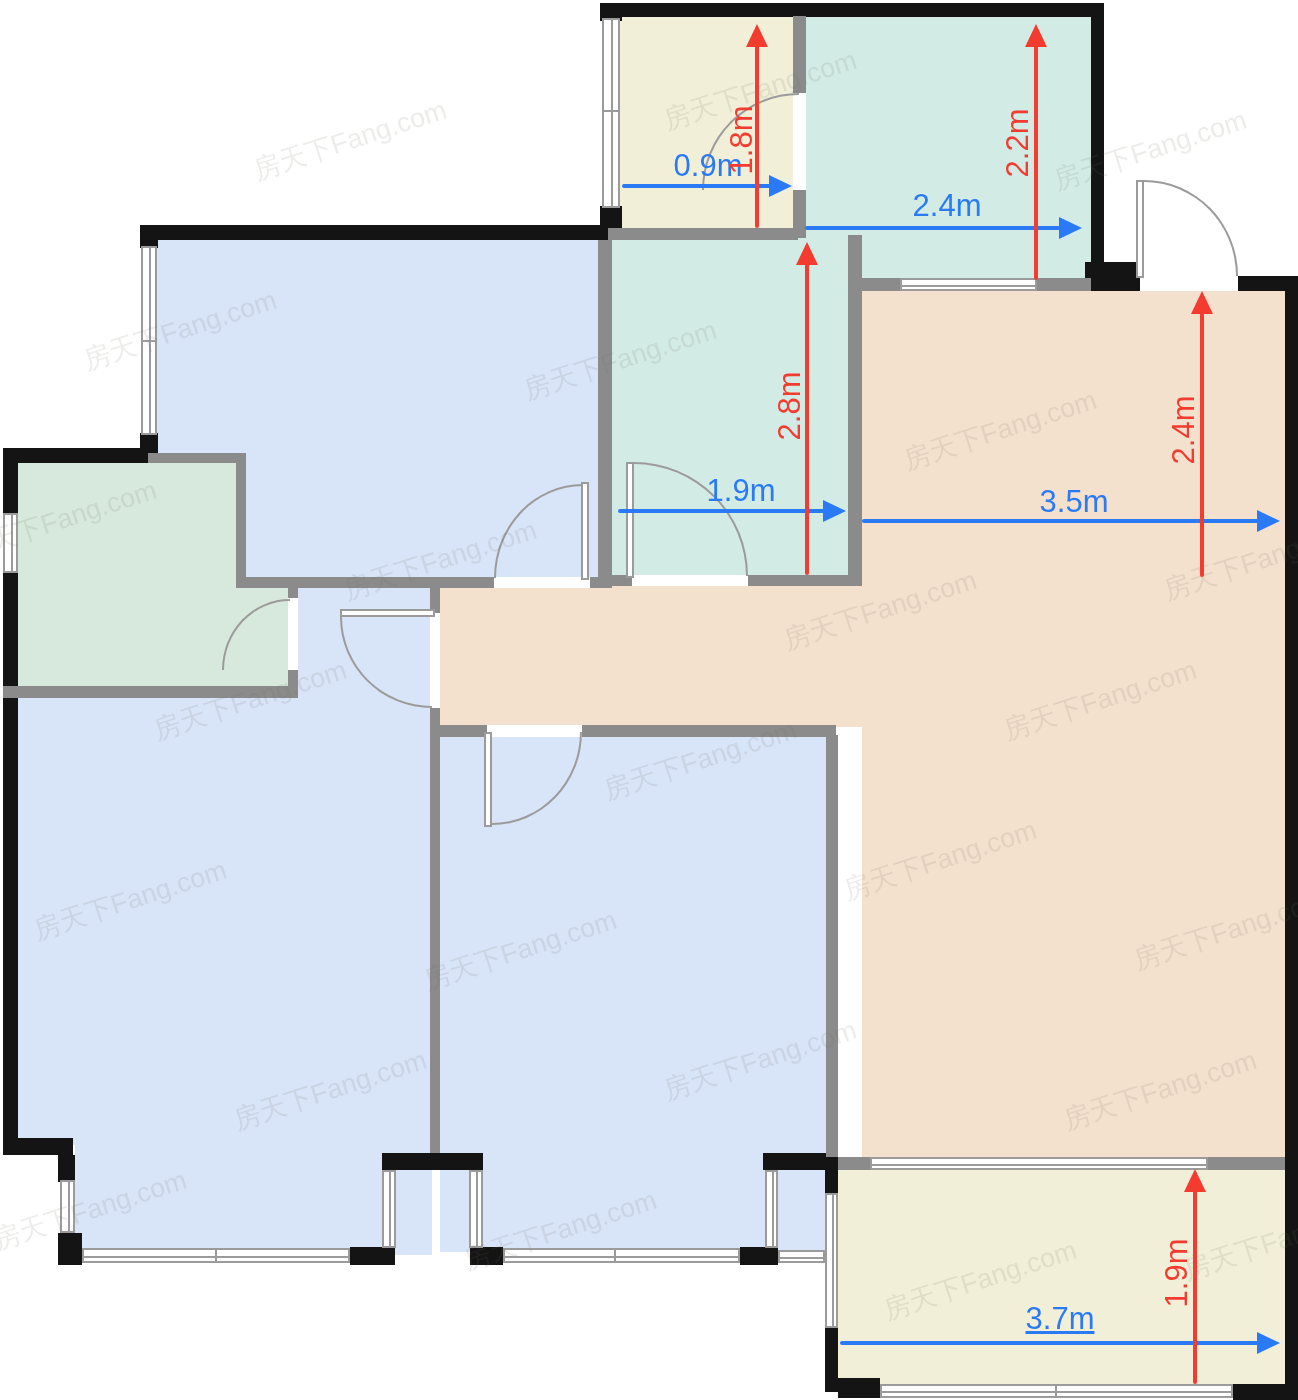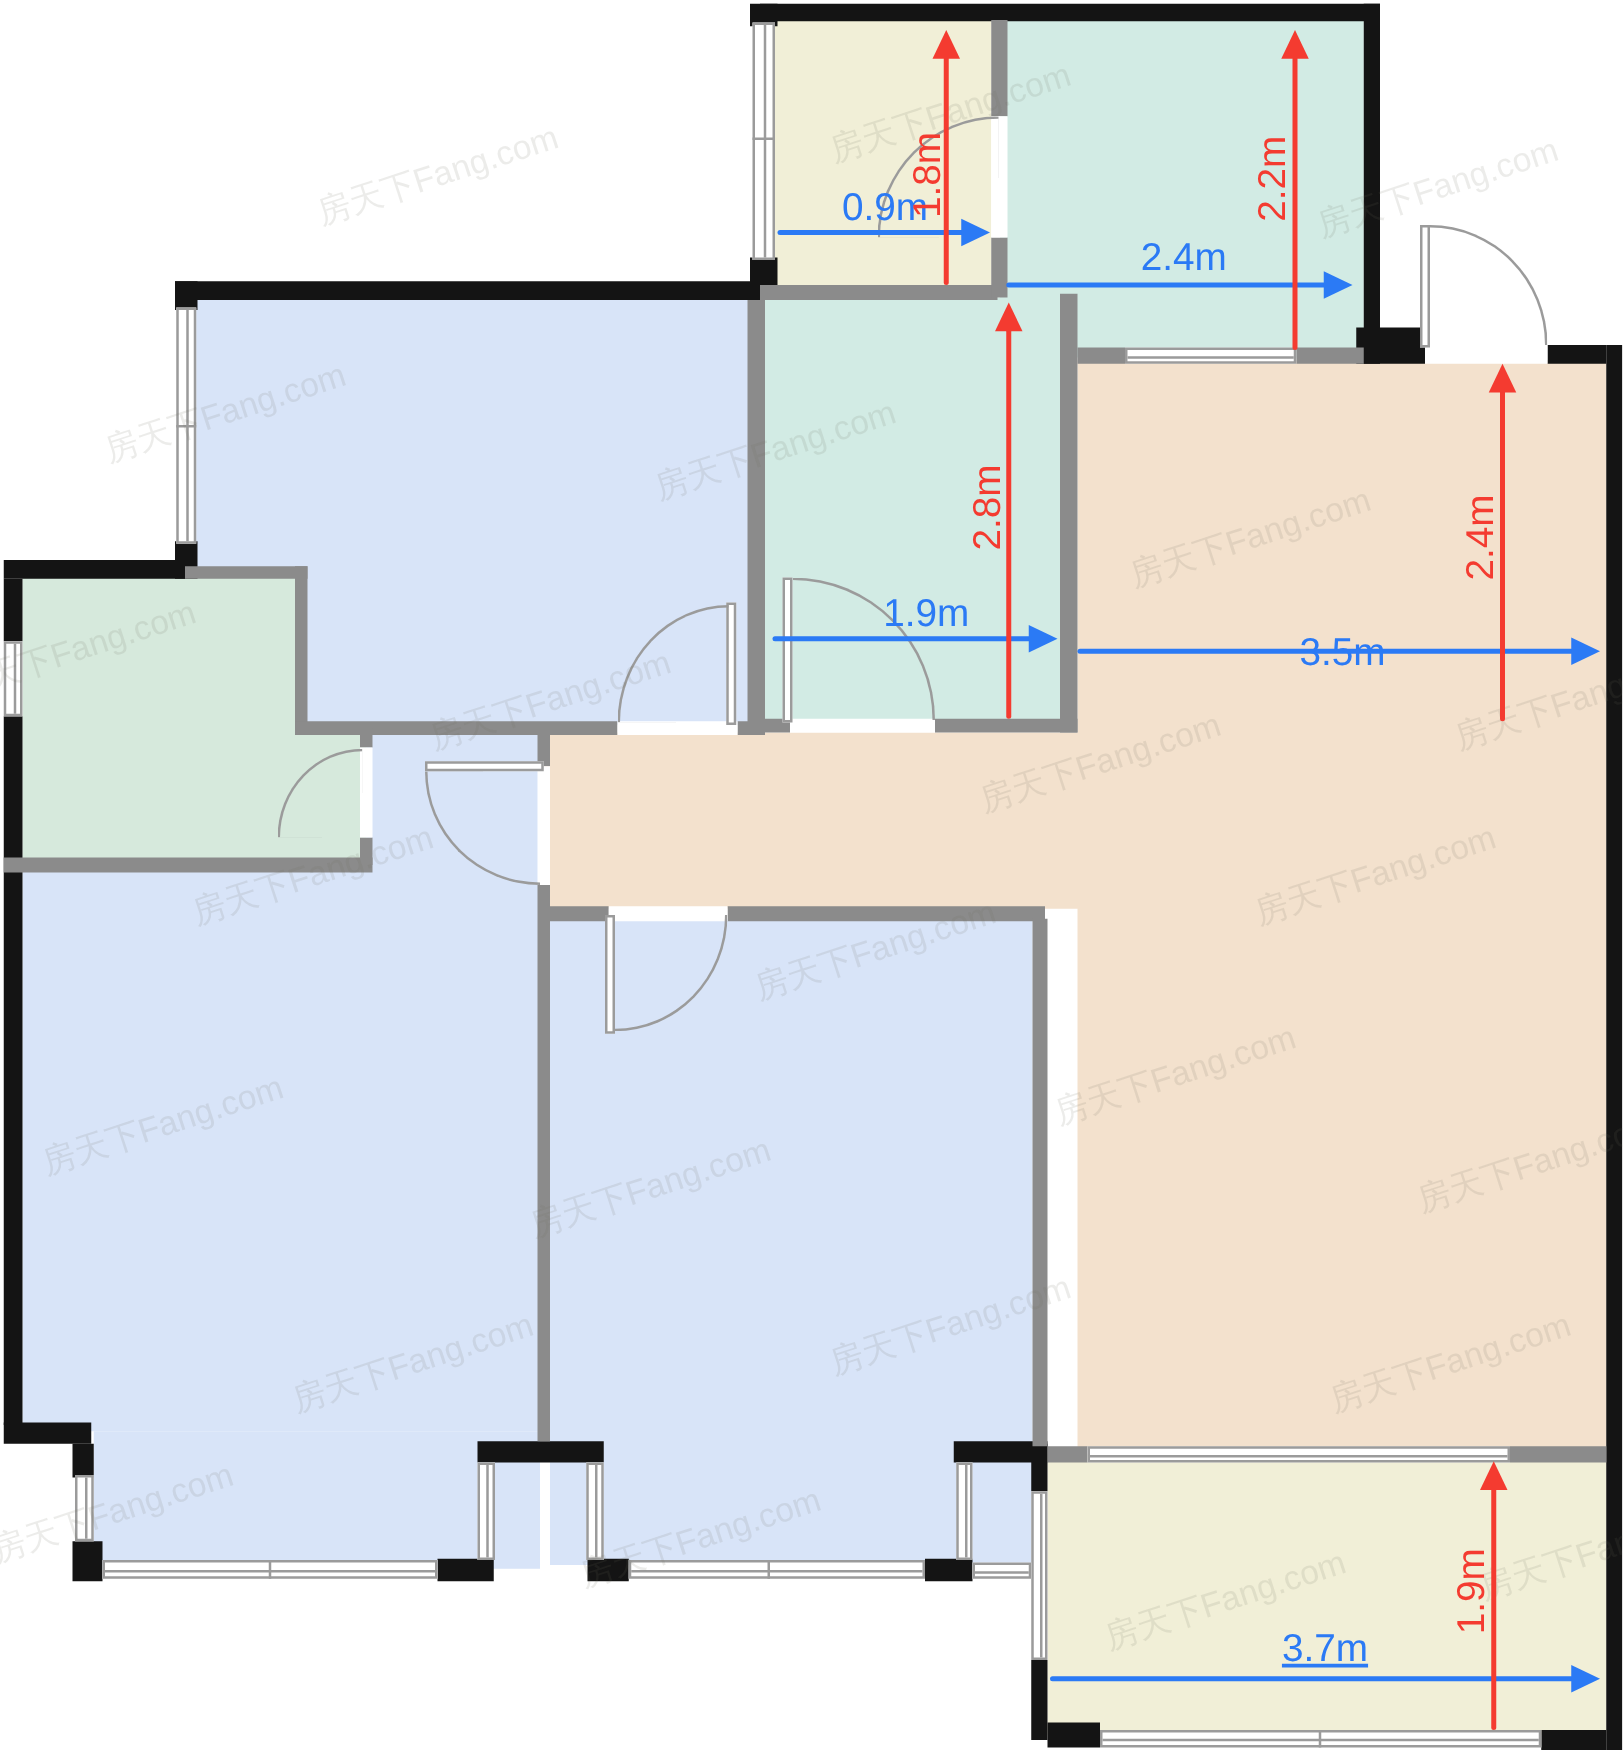--- a/index.html
+++ b/index.html
@@ -200,21 +200,21 @@
   <div class="dl h" style="left:618px;top:509px;width:207px;"></div>
   <div class="ah right" style="left:823px;top:500px;"></div>
   <div class="dim-label blue" style="left:741px;top:491px;">1.9m</div>
 
   <div class="dl v" style="left:805px;top:263px;height:312px;"></div>
   <div class="ah up" style="left:796px;top:242px;"></div>
   <div class="dim-label red rot" style="left:790px;top:406px;">2.8m</div>
 
   <div class="dl h" style="left:862px;top:519px;width:397px;"></div>
   <div class="ah right" style="left:1257px;top:510px;"></div>
-  <div class="dim-label blue" style="left:1074px;top:522px;">3.5m</div>
+  <div class="dim-label blue" style="left:1074px;top:502px;">3.5m</div>
 
   <div class="dl v" style="left:1200px;top:312px;height:265px;"></div>
   <div class="ah up" style="left:1191px;top:291px;"></div>
   <div class="dim-label red rot" style="left:1184px;top:430px;">2.4m</div>
 
   <div class="dl h" style="left:840px;top:1341px;width:419px;"></div>
   <div class="ah right" style="left:1257px;top:1332px;"></div>
   <div class="dim-label blue" style="left:1060px;top:1319px;text-decoration:underline;">3.7m</div>
 
   <div class="dl v" style="left:1193px;top:1190px;height:194px;"></div>

